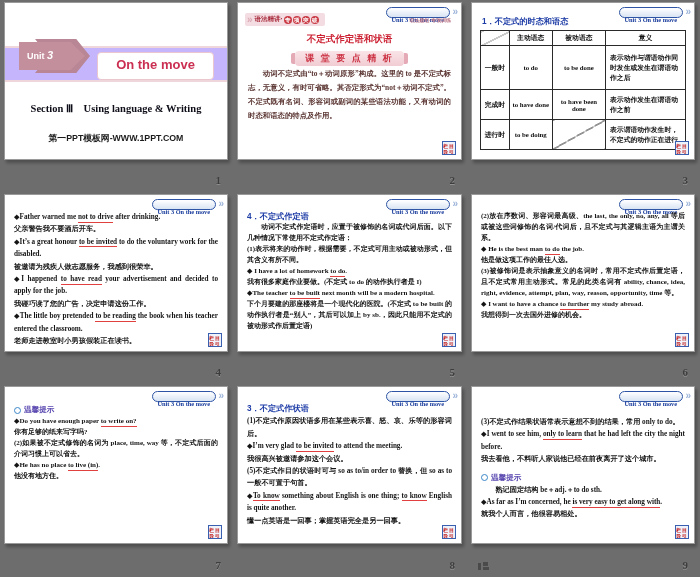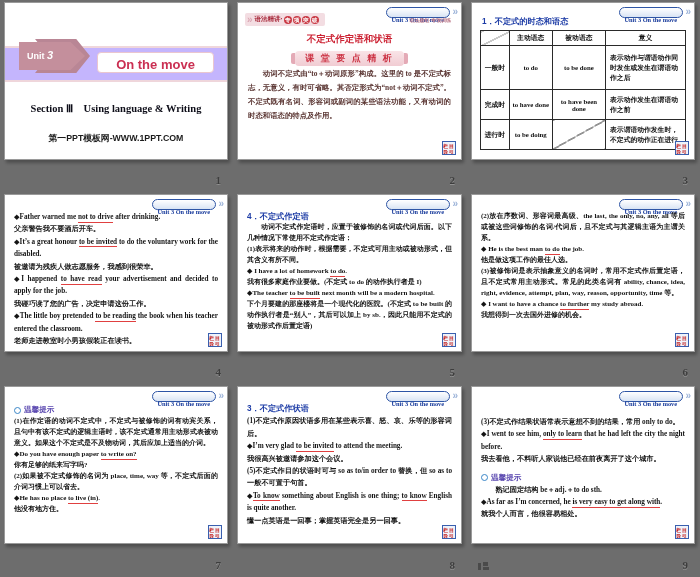--- a/index.html
+++ b/index.html
@@ -43,21 +43,21 @@
   
   .band { position:absolute; left:0; right:0; top:43px; height:36px; background:#c4b5fd;
     border-top:2px solid #efd6db; border-bottom:2px solid #efd6db; }
   .arrow-back { position:absolute; left:30px; top:-9px; width:55px; height:34px; background:#b98695;
     clip-path:polygon(0 0, 75% 0, 100% 50%, 75% 100%, 0 100%, 25% 50%); }
   .arrow { position:absolute; left:14px; top:-6px; width:66px; height:28px; background:#c48f9c;
     clip-path:polygon(0 0, 78% 0, 100% 50%, 78% 100%, 0 100%); }
   .arrow .al { position:absolute; left:8px; top:7px; color:#fff; font-weight:bold;
     font-size:9px; }
   .arrow .an { font-size:11px; font-style:italic; }
-  .tbox { position:absolute; left:92px; right:13px; top:4px; height:21px; background:#fff;
+  .tbox { position:absolute; left:92px; right:13px; top:4px; height:28px; background:#fff;
     border:1px solid #eac6cf; border-radius:4px; text-align:center; }
   .tbox span { font-size:13px; font-weight:bold; color:#ca2f52; line-height:23px; }
   .sline { position:absolute; left:0; right:0; top:99px; text-align:center; font-weight:bold;
     font-size:10.5px; color:#0d0d18; font-family:"Liberation Serif",serif; }
   .wline { position:absolute; left:0; right:0; top:130px; text-align:center; font-weight:bold;
     font-size:8.8px; color:#1c1c1c; }
   
   .strip { position:absolute; left:7px; top:10px; height:13px; display:inline-flex;
     align-items:center; background:#f3dde2; padding:0 6px 0 2px; border-radius:2px; }
   .strip .schev { color:#dba8b4; font-size:10px; font-weight:bold; margin-right:2px; }
@@ -256,21 +256,20 @@
     <div class="slide">
       <div class="pill">
         <span class="ptxt">Unit 3  On the move</span>
         <span class="chev">»</span>
       </div>
       <div class="body lh11">
         <div class="tiprow">
           <span class="ring"></span>
           <span class="tiptxt">温馨提示</span>
         </div>
-        <p class="zh">(1)在作定语的动词不定式中，不定式与被修饰的词有动宾关系，且句中有该不定式的逻辑主语时，该不定式通常用主动形式表被动意义。如果这个不定式是不及物动词，其后应加上适当的介词。</p>
         <p class="en"><span>◆Do you have enough paper </span><span class="u">to write on?</span></p>
         <p class="zh">你有足够的纸来写字吗?</p>
         <p class="zh">(2)如果被不定式修饰的名词为 place, time, way 等，不定式后面的介词习惯上可以省去。</p>
         <p class="en"><span>◆He has no place </span><span class="u">to live (in)</span><span>.</span></p>
         <p class="zh">他没有地方住。</p>
       </div>
       <div class="cicon">
           <span>栏目导引</span>
         </div>
     </div>

